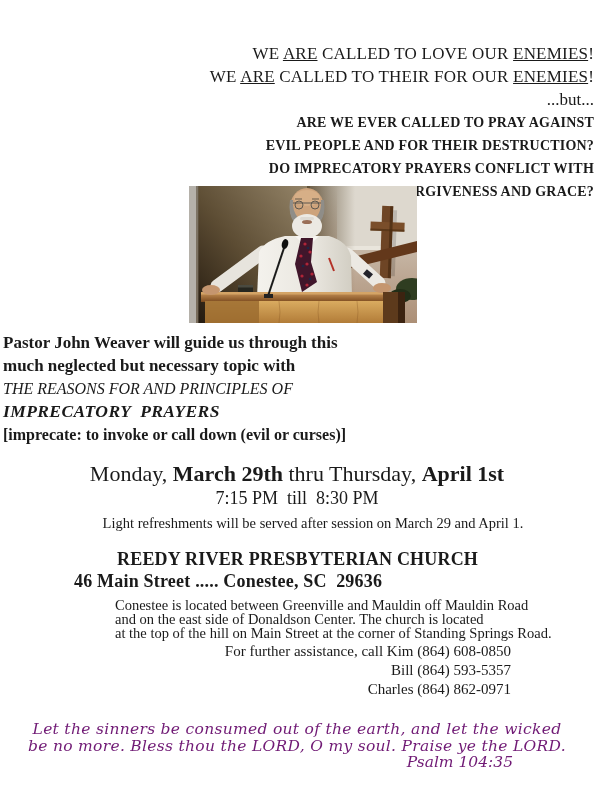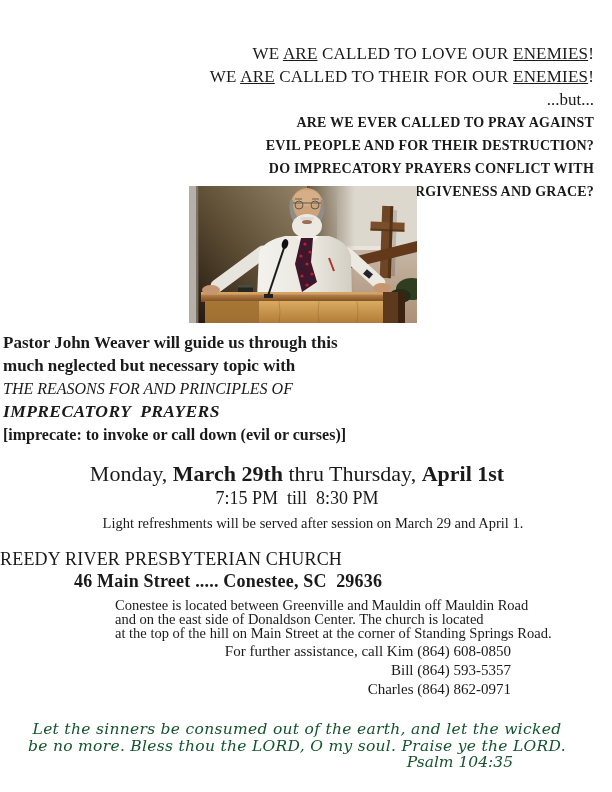--- a/index.html
+++ b/index.html
@@ -31,33 +31,33 @@
   .pn{font-size:16px;line-height:23px;font-weight:bold;}
 
   
   .schedule{top:462px;left:0;right:18px;text-align:center;}
   .date{font-size:22px;line-height:24px;}
   .time{font-size:18px;line-height:24px;}
   .refresh{font-size:14.5px;line-height:20px;margin-top:3px;margin-left:32px;}
 
   
   .church{top:548px;left:0;right:0;}
-  .cname{font-size:18px;font-weight:normal;line-height:22px;letter-spacing:0.2px;}
+  .cname{font-size:18px;font-weight:bold;line-height:22px;padding-left:117px;letter-spacing:0.2px;}
   .caddr{font-size:18px;font-weight:bold;line-height:22px;padding-left:74px;letter-spacing:0.2px;}
   .cdir{font-size:14.5px;line-height:14.2px;padding-left:115px;}
   .cdir.first{margin-top:6px;}
 
   
   .contacts{top:642px;right:101px;text-align:right;font-size:15px;}
   .contacts div{line-height:19px;}
 
   
   .verse{top:721px;left:0;right:18px;text-align:center;
     font-family:"DejaVu Serif","Liberation Serif",serif;
-    font-style:italic;font-size:15.5px;color:#14532d;}
+    font-style:italic;font-size:15.5px;color:#701a75;}
   .verse .vl{line-height:16.5px;letter-spacing:0.3px;}
   .verse .vref{line-height:17px;text-align:right;padding-right:81px;}
 </style>
 </head>
 <body>
 
 <div class="abs headline">
   <div class="hl"><span>WE </span><span class="u">ARE</span><span> CALLED TO LOVE OUR </span><span class="u">ENEMIES</span><span>!</span></div>
   <div class="hl"><span>WE </span><span class="u">ARE</span><span> CALLED TO THEIR FOR OUR </span><span class="u">ENEMIES</span><span>!</span></div>
   <div class="but">...but...</div>

